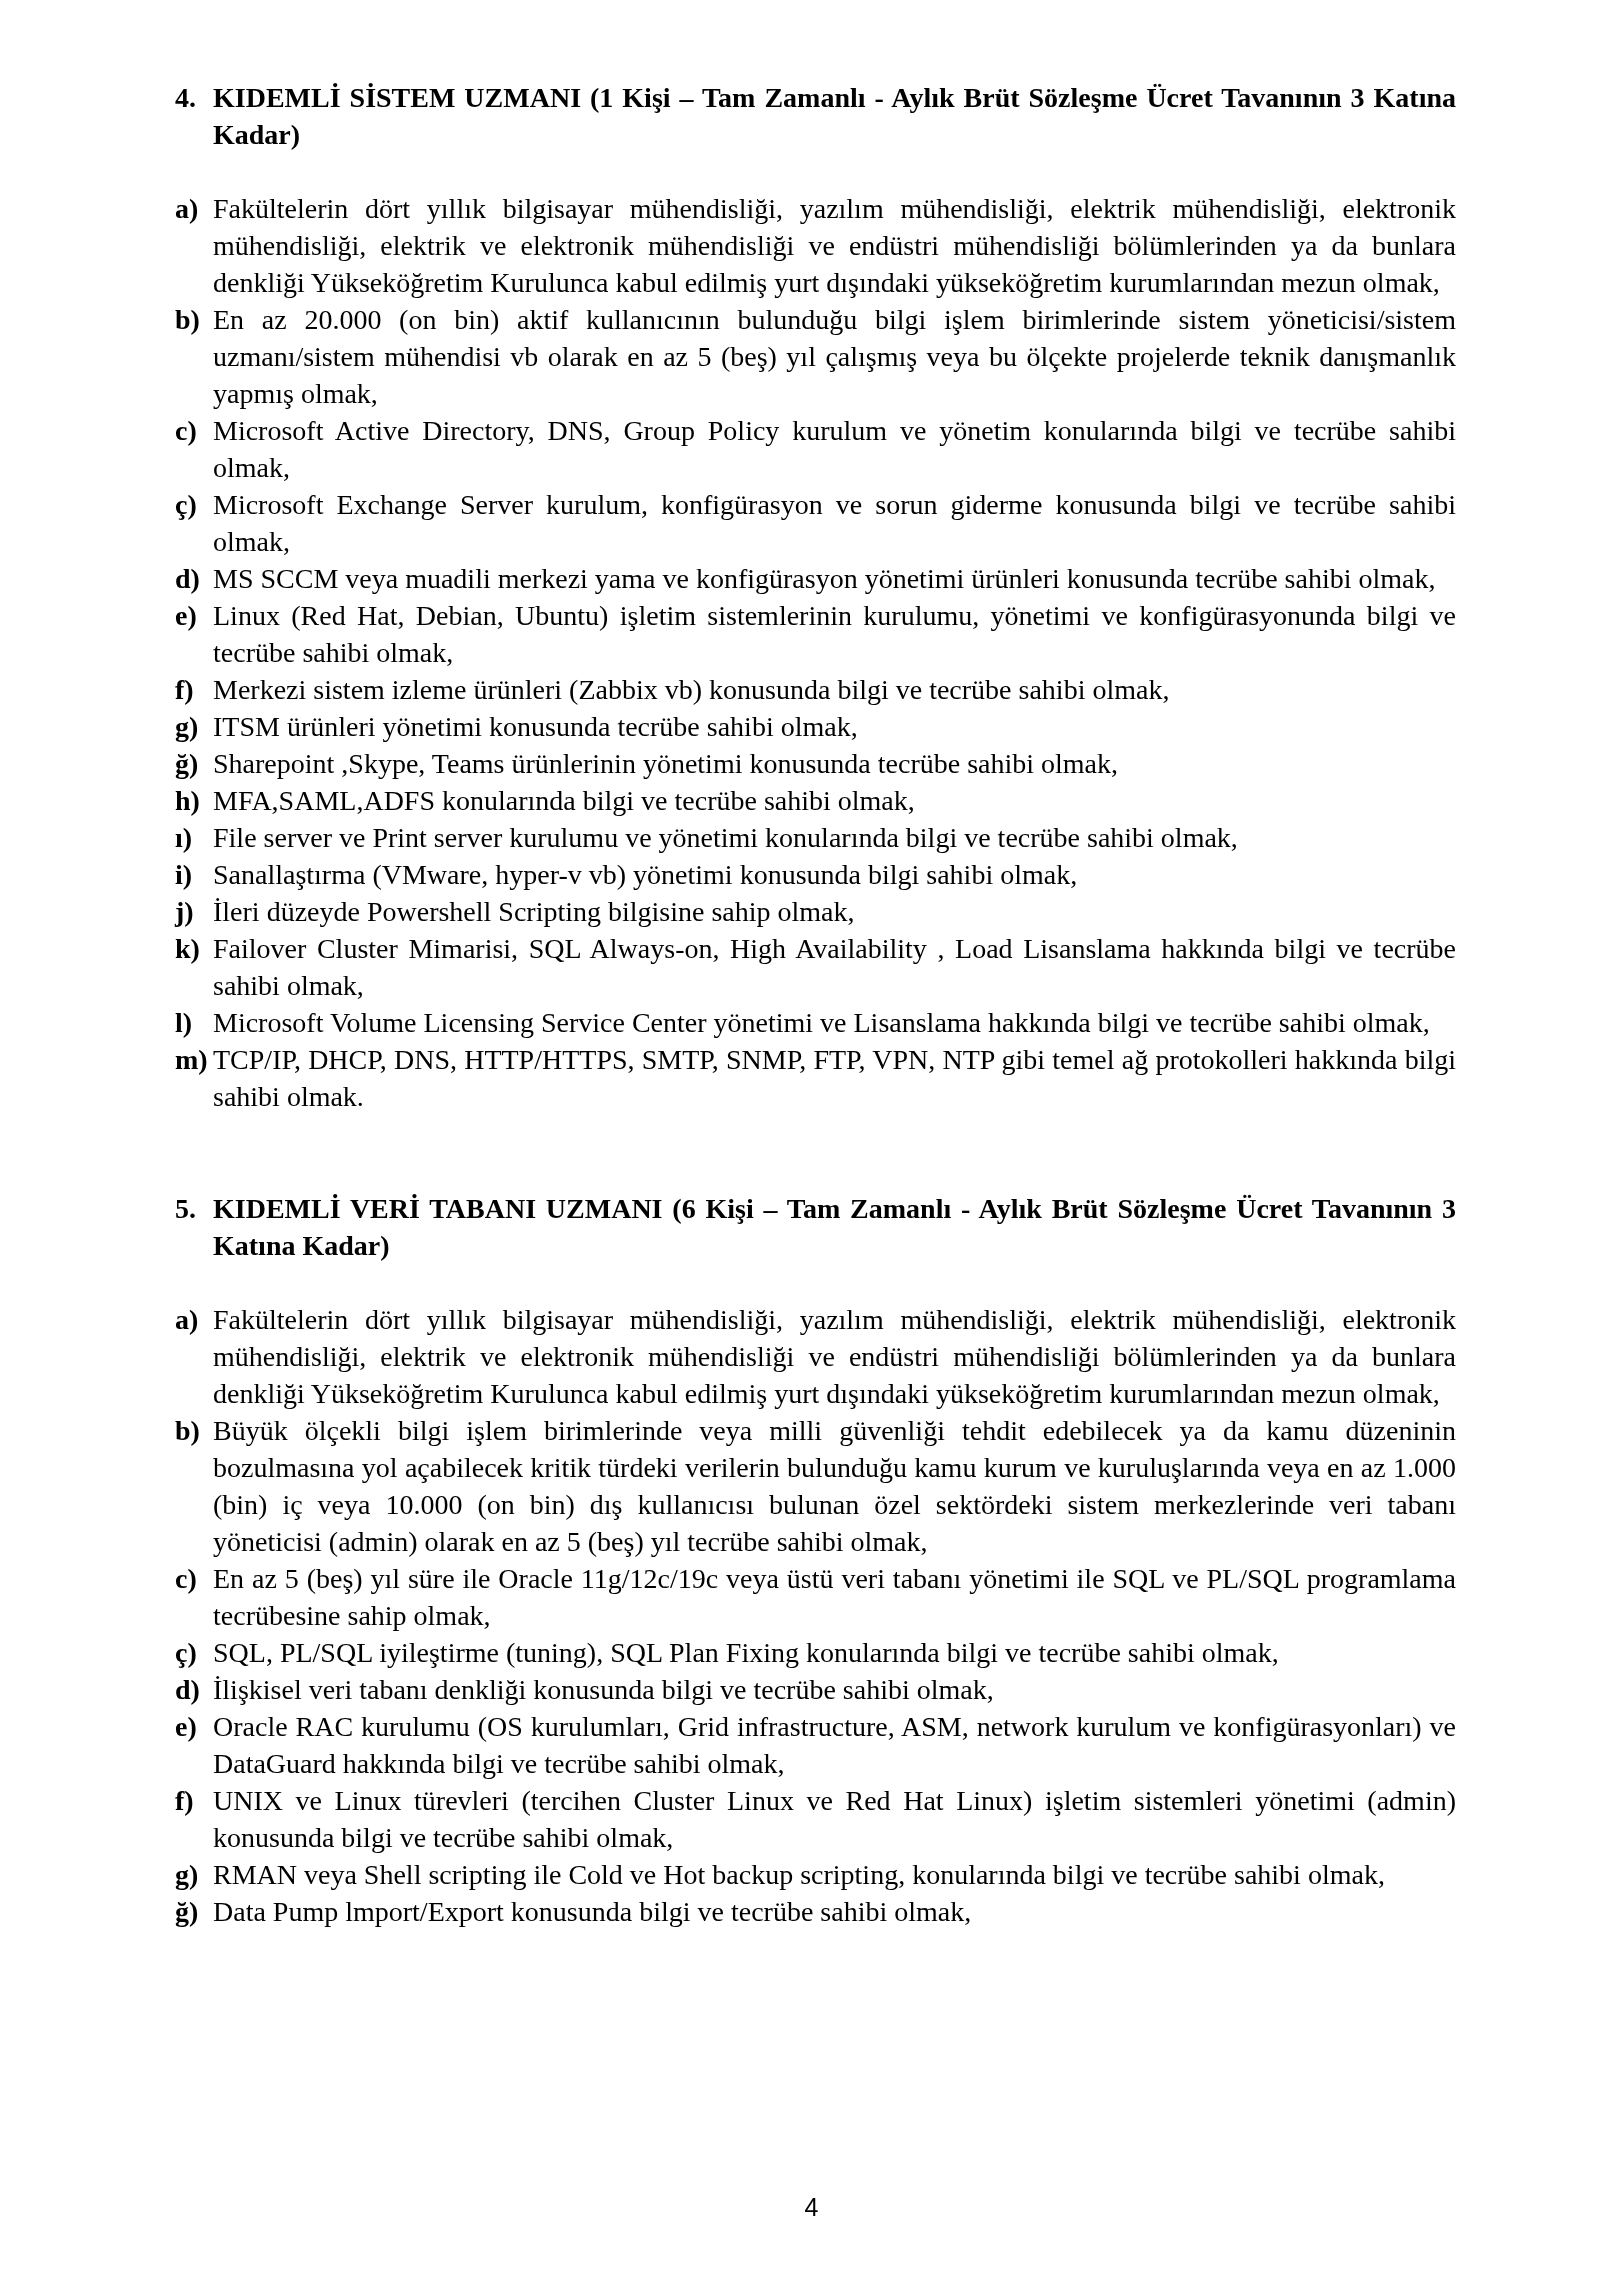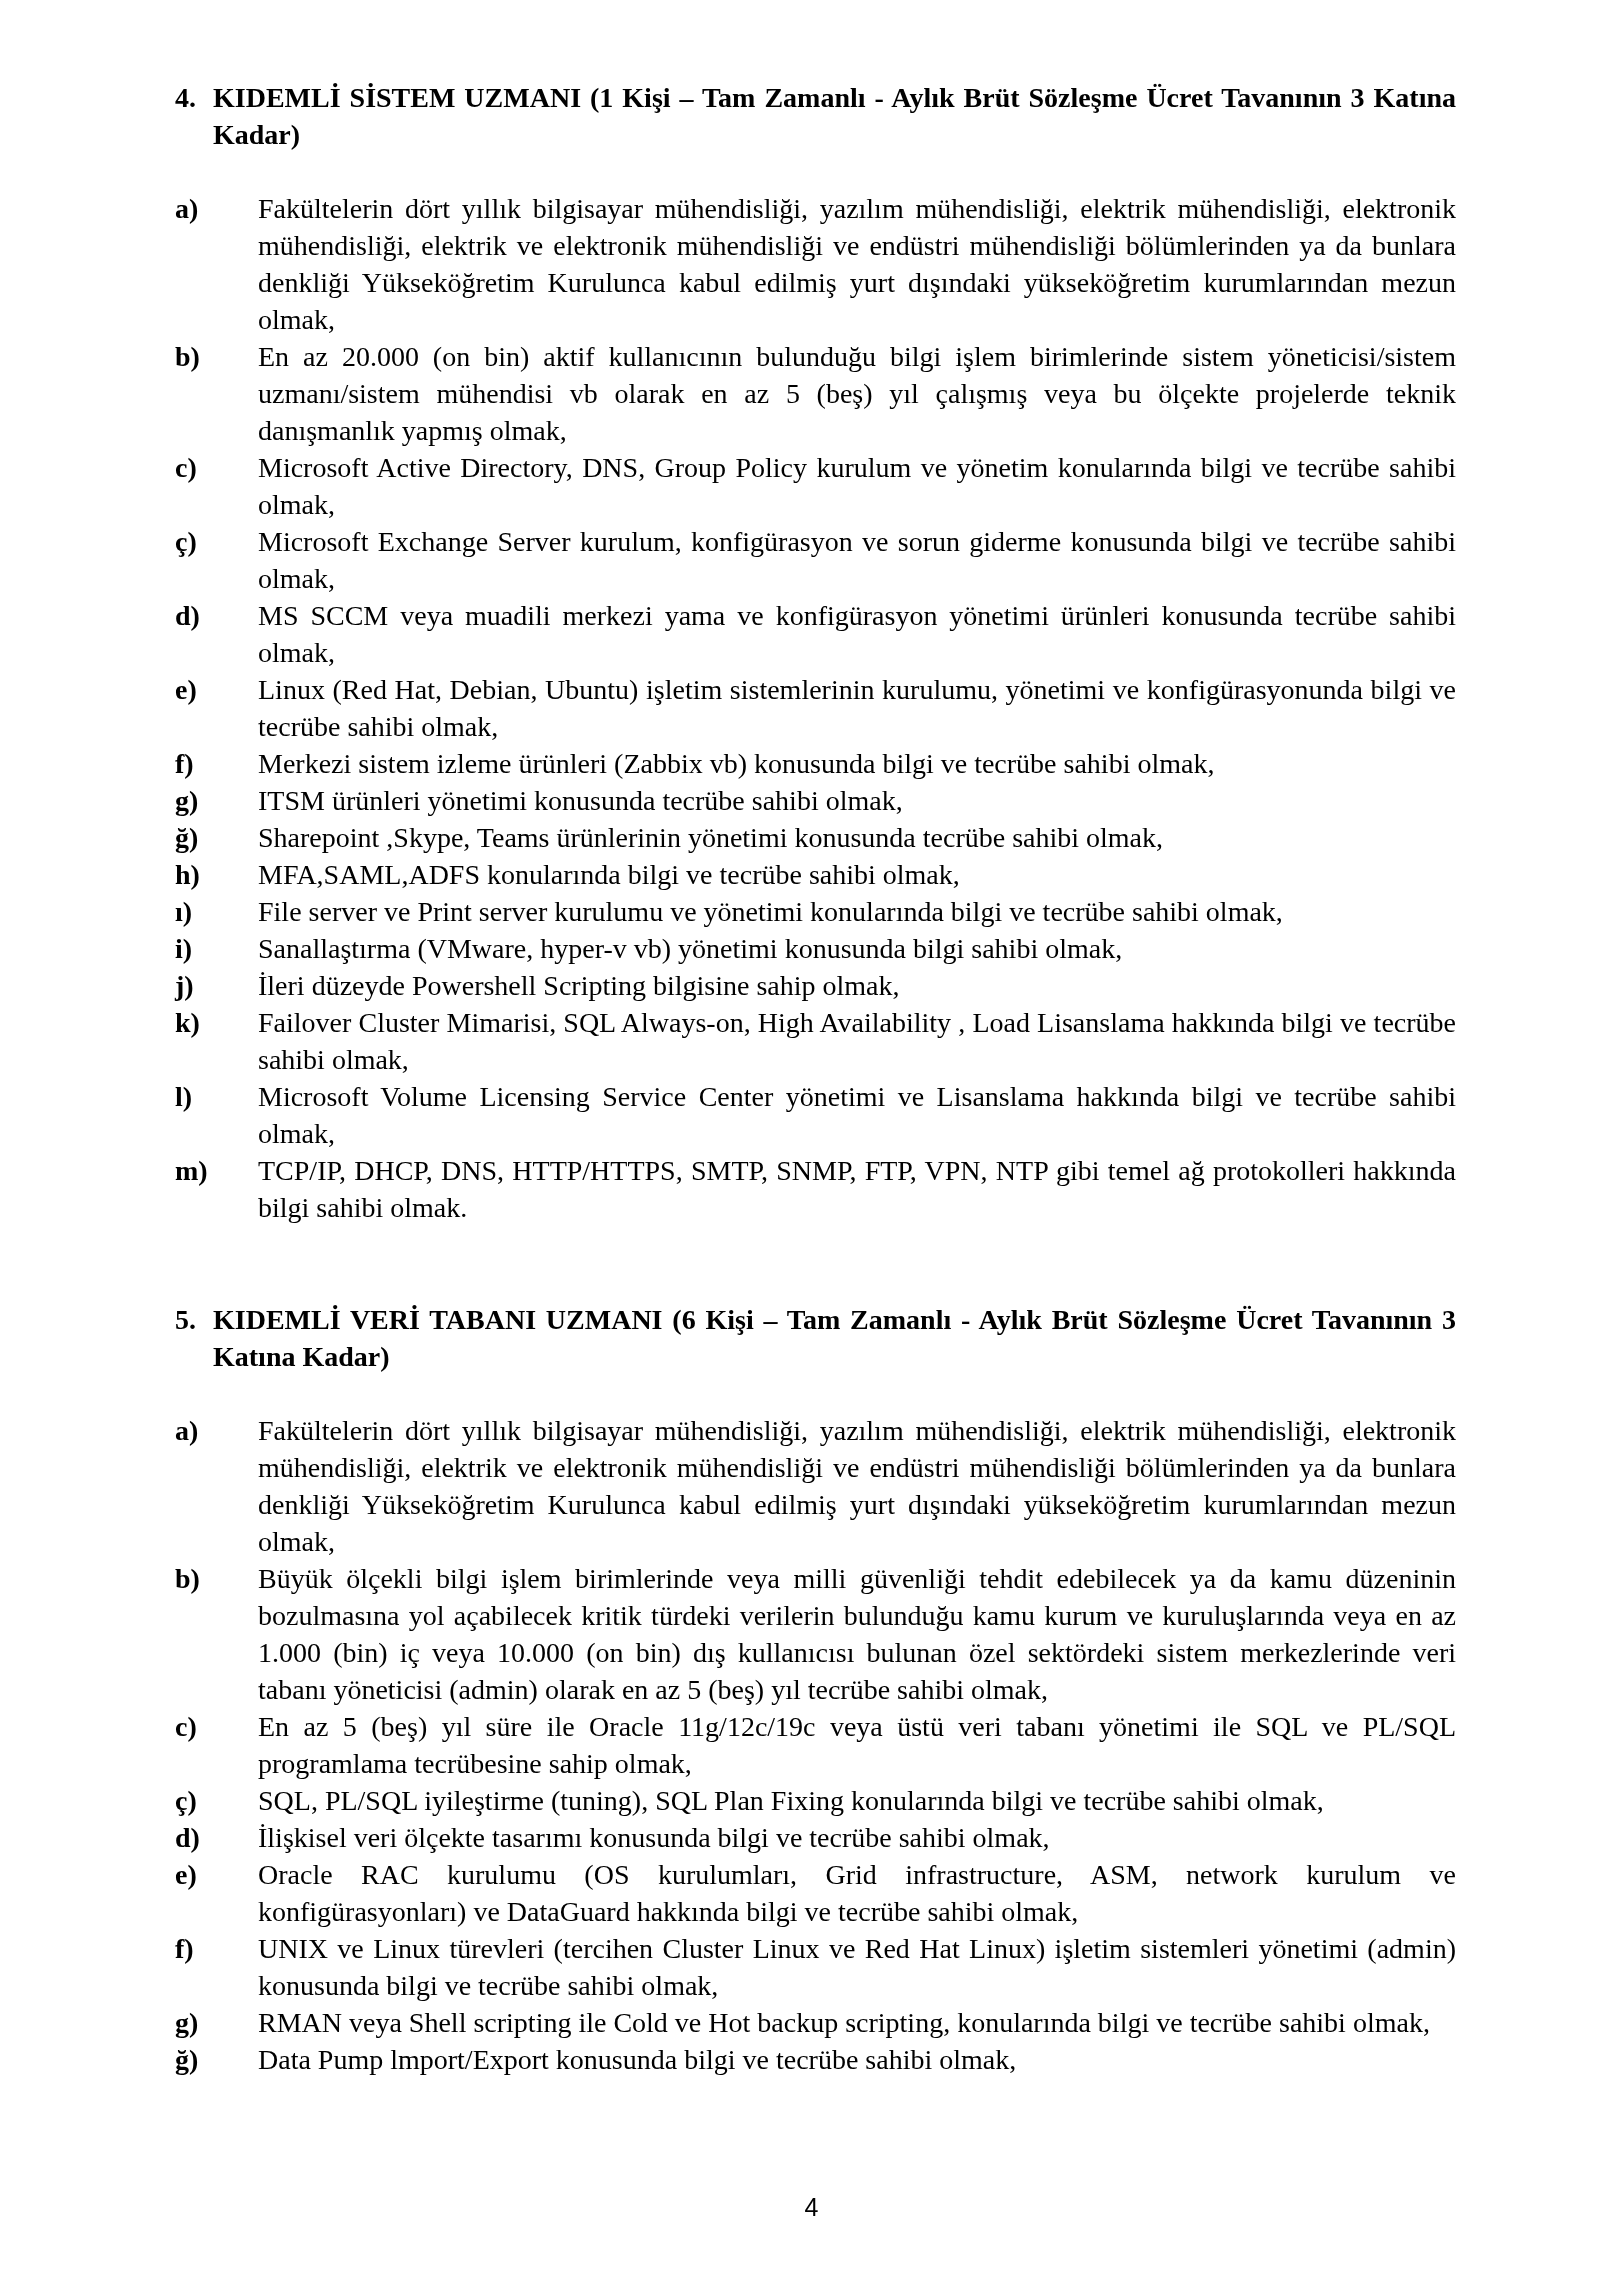--- a/index.html
+++ b/index.html
@@ -11,21 +11,21 @@
     }
     .section-heading {
       display: flex; font-weight: bold; text-align: justify;
       margin: 0 0 37px 0;
     }
     .section-heading .num { width: 38px; flex: 0 0 38px; }
     .section-heading .txt { flex: 1; text-align: justify; text-align-last: left; }
     .items { list-style: none; margin: 0; padding: 0; }
     .item { display: flex; margin: 0; }
     .item .lbl { width: 38px; flex: 0 0 38px; font-weight: bold; white-space: nowrap; }
-    .item .txt { flex: 1; text-align: justify; margin-left: 45px; }
+    .item .txt { flex: 1; text-align: justify; }
     .section-gap { height: 75px; }
     .page-number {
       position: absolute; left: 0; width: 1623px; top: 2193px; text-align: center;
       font-family: "Liberation Sans", "DejaVu Sans", sans-serif; font-size: 25px; color: #000;
     }
   </style>
 </head>
 <body>
 
 <div class="page">
@@ -122,21 +122,21 @@
       <li class="item">
           <span class="lbl">c)</span>
           <span class="txt">En az 5 (beş) yıl süre ile Oracle 11g/12c/19c veya üstü veri tabanı yönetimi ile SQL ve PL/SQL programlama tecrübesine sahip olmak,</span>
         </li>
       <li class="item">
           <span class="lbl">ç)</span>
           <span class="txt">SQL, PL/SQL iyileştirme (tuning), SQL Plan Fixing konularında bilgi ve tecrübe sahibi olmak,</span>
         </li>
       <li class="item">
           <span class="lbl">d)</span>
-          <span class="txt">İlişkisel veri ölçekte tasarımı konusunda bilgi ve tecrübe sahibi olmak,</span>
+          <span class="txt">İlişkisel veri tabanı denkliği konusunda bilgi ve tecrübe sahibi olmak,</span>
         </li>
       <li class="item">
           <span class="lbl">e)</span>
           <span class="txt">Oracle RAC kurulumu (OS kurulumları, Grid infrastructure, ASM, network kurulum ve konfigürasyonları) ve DataGuard hakkında bilgi ve tecrübe sahibi olmak,</span>
         </li>
       <li class="item">
           <span class="lbl">f)</span>
           <span class="txt">UNIX ve Linux türevleri (tercihen Cluster Linux ve Red Hat Linux) işletim sistemleri yönetimi (admin) konusunda bilgi ve tecrübe sahibi olmak,</span>
         </li>
       <li class="item">

